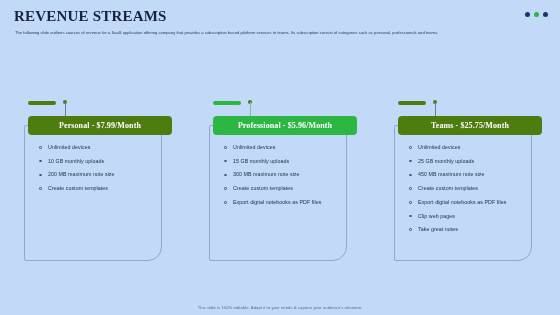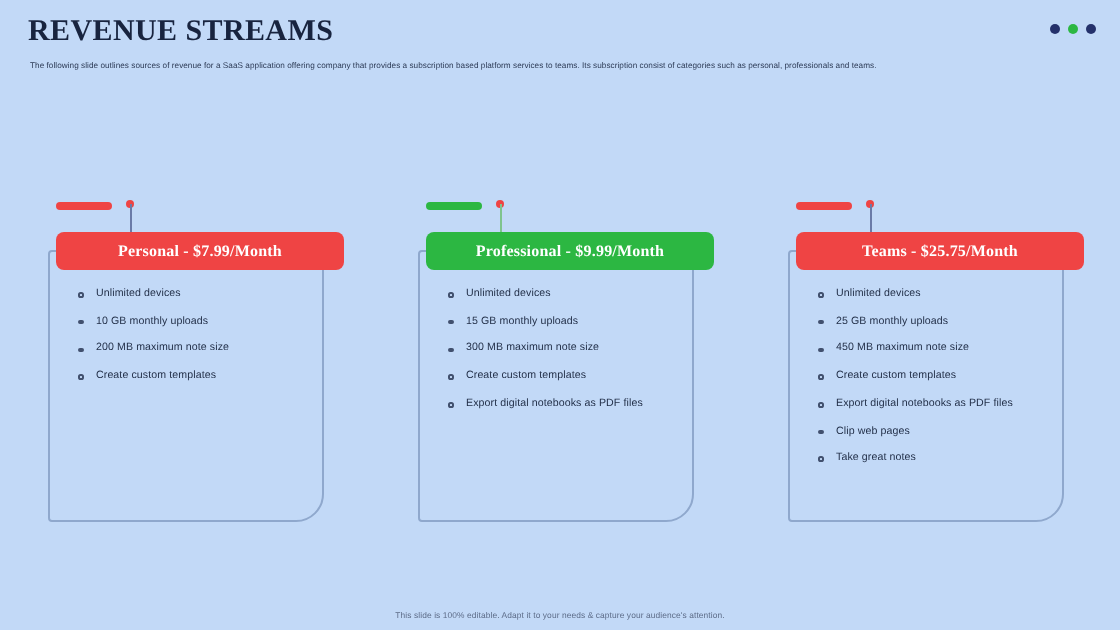--- a/index.html
+++ b/index.html
@@ -97,21 +97,21 @@
     height: 4px;
     border-radius: 50%;
   }
   .stem-line {
     position: absolute;
     left: 36.5px;
     top: 4px;
     width: 1px;
     height: 22px;
   }
-  .navy-fill { background: #ef4444; }
+  .navy-fill { background: #4d7c0f; }
   .green-fill { background: #2cb742; }
   .navy-line { background: #6a7ba8; }
   .green-line { background: #7fc48e; }
 
   
   .card-box {
     position: absolute;
     left: 0;
     top: 29px;
     width: 138px;
@@ -221,21 +221,21 @@
   </div>
 
   <div class="card c1">
     <div class="stem">
       <span class="stem-bar green-fill"></span>
       <span class="stem-dot navy-fill"></span>
       <span class="stem-line green-line"></span>
     </div>
     <div class="card-box"></div>
     <div class="banner green-fill">
-      <span class="banner-label">Professional  -  $9.99/Month</span>
+      <span class="banner-label">Professional  -  $5.96/Month</span>
     </div>
     <ul class="features">
       <li class="feature">Unlimited devices</li>
       <li class="feature">15 GB monthly  uploads</li>
       <li class="feature">300 MB maximum note size</li>
       <li class="feature">Create custom templates</li>
       <li class="feature">Export digital notebooks as PDF files</li>
     </ul>
   </div>
 

